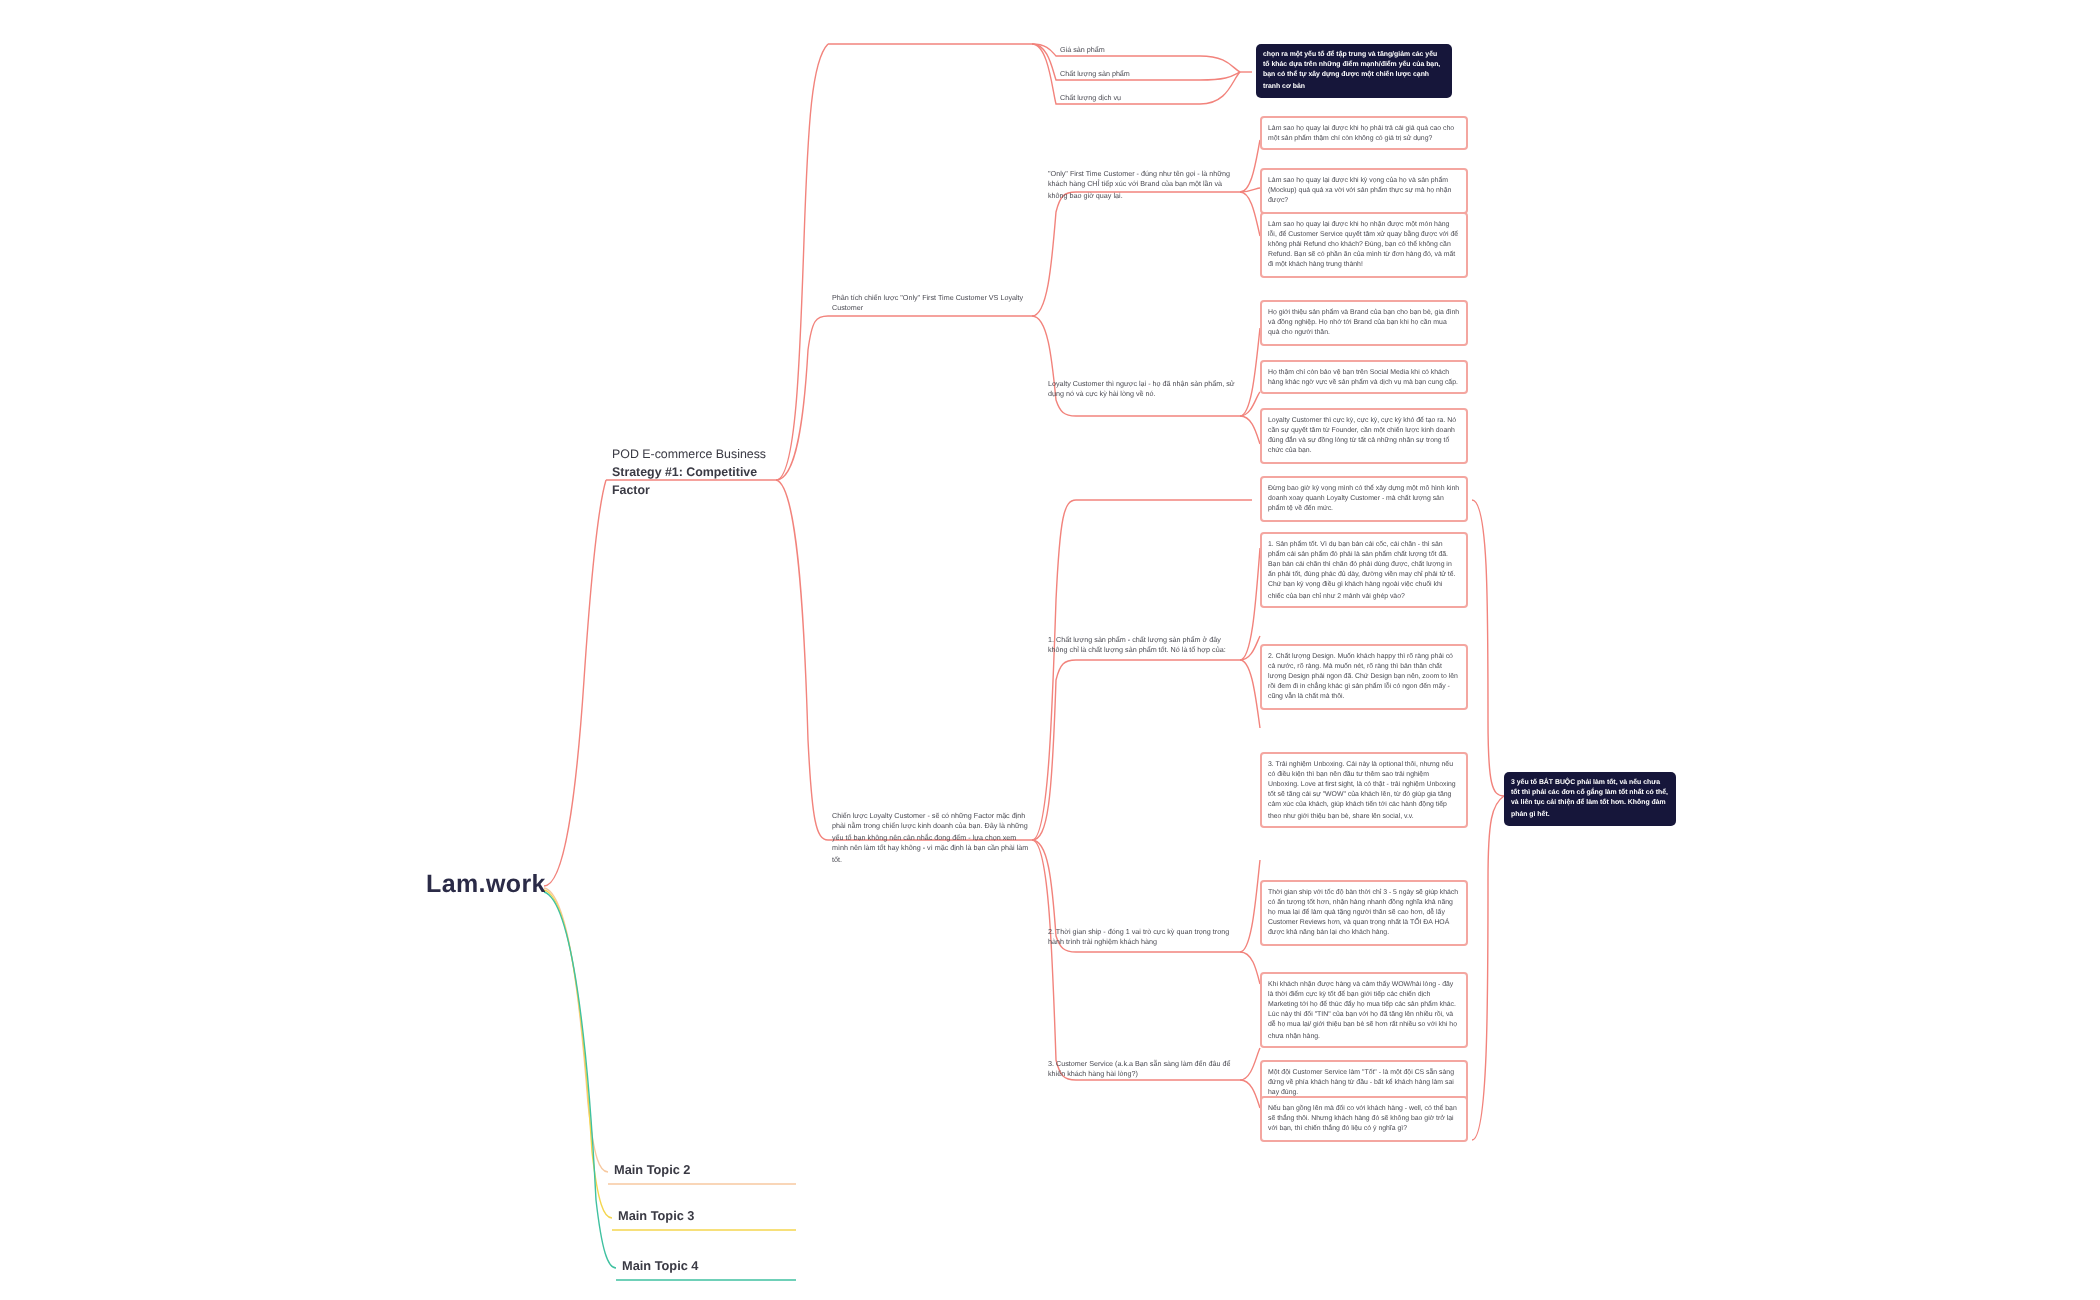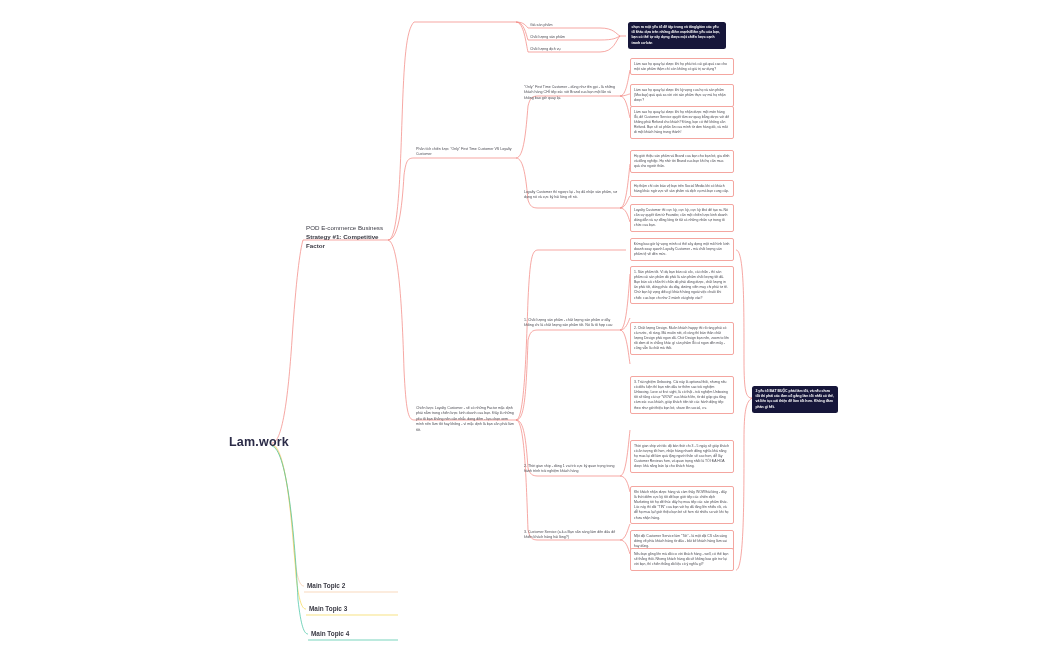--- a/index.html
+++ b/index.html
@@ -99,21 +99,21 @@
       <path d="M620,476 C626,476 628,484 630,492" stroke="#f2837c"></path>
 
       <path d="M620,540 C626,540 628,528 630,524" stroke="#f2837c"></path>
       <path d="M620,540 C626,540 628,548 630,554" stroke="#f2837c"></path>
 
       <path d="M736,250 C744,250 744,300 744,360 C744,392 746,398 752,398" stroke="#f2837c"></path>
       <path d="M736,570 C744,570 744,500 744,440 C744,410 746,402 752,398" stroke="#f2837c"></path>
     </g>
   </svg>
 
-  <div class="node root" style="left:213px;top:435px;margin-left:16px;">Lam.work</div>
+  <div class="node root" style="left:213px;top:435px;">Lam.work</div>
 
   <div class="node topic1" style="left:306px;top:224px;width:92px;">
     <div style="font-weight:normal;">POD E-commerce Business</div>
     <div>Strategy #1: Competitive Factor</div>
   </div>
 
   <div class="node topicN" style="left:307px;top:582px;">Main Topic 2</div>
   <div class="node topicN" style="left:309px;top:605px;">Main Topic 3</div>
   <div class="node topicN" style="left:311px;top:630px;">Main Topic 4</div>
 

